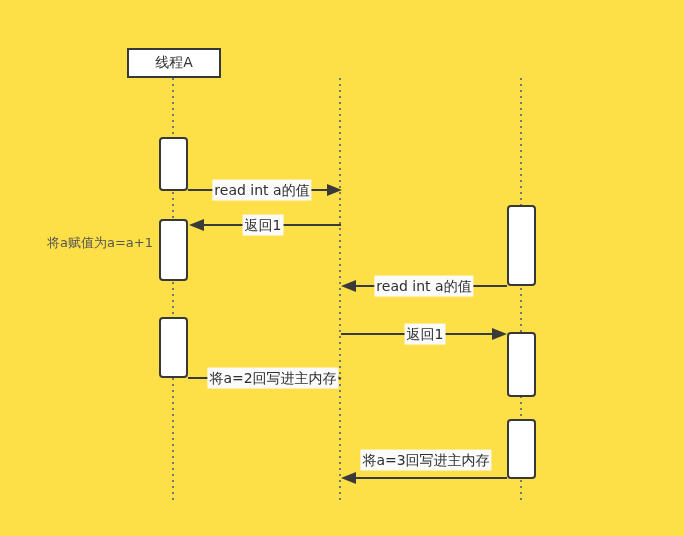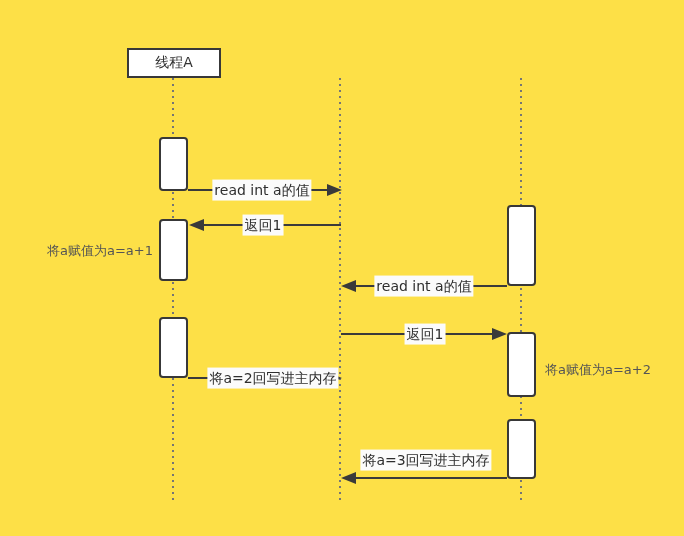--- a/index.html
+++ b/index.html
@@ -100,35 +100,34 @@
     <div class="ar-right" style="left:327px;top:184px"></div>
     <span class="lbl" style="left:262px;top:190px">read int a的值</span>
   </div>
 
   <div>
     <div class="mline" style="left:204px;top:224px;width:137px"></div>
     <div class="ar-left" style="left:189px;top:219px"></div>
     <span class="lbl" style="left:263px;top:225px">返回1</span>
   </div>
 
-  <span class="note" style="left:100px;top:251px">将a赋值为a=a+1</span>
+  <span class="note" style="left:100px;top:243px">将a赋值为a=a+1</span>
 
   <div>
     <div class="mline" style="left:356px;top:285px;width:151px"></div>
     <div class="ar-left" style="left:341px;top:280px"></div>
     <span class="lbl" style="left:424px;top:286px">read int a的值</span>
   </div>
 
   <div>
     <div class="mline" style="left:341px;top:333px;width:151px"></div>
     <div class="ar-right" style="left:492px;top:328px"></div>
     <span class="lbl" style="left:425px;top:334px">返回1</span>
   </div>
 
-  <span class="note" style="left:598px;top:370px">将a赋值为a=a+2</span>
 
   <div>
     <div class="mline" style="left:188px;top:377px;width:141px"></div>
     <div class="ar-right" style="left:327px;top:372px"></div>
     <span class="lbl" style="left:273px;top:378px">将a=2回写进主内存</span>
   </div>
 
   <div>
     <div class="mline" style="left:356px;top:477px;width:151px"></div>
     <div class="ar-left" style="left:341px;top:472px"></div>

